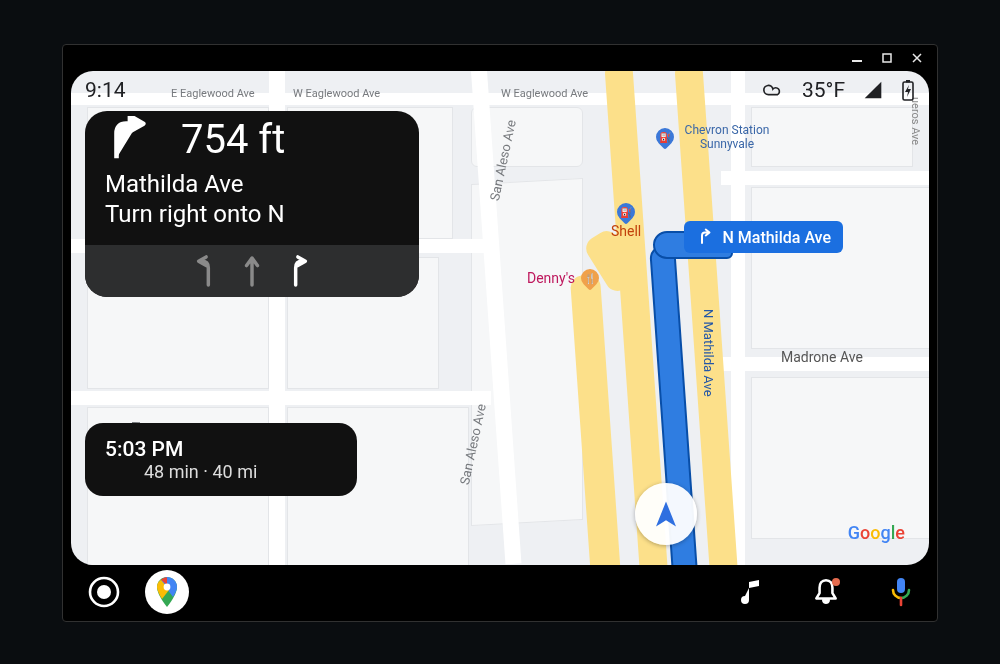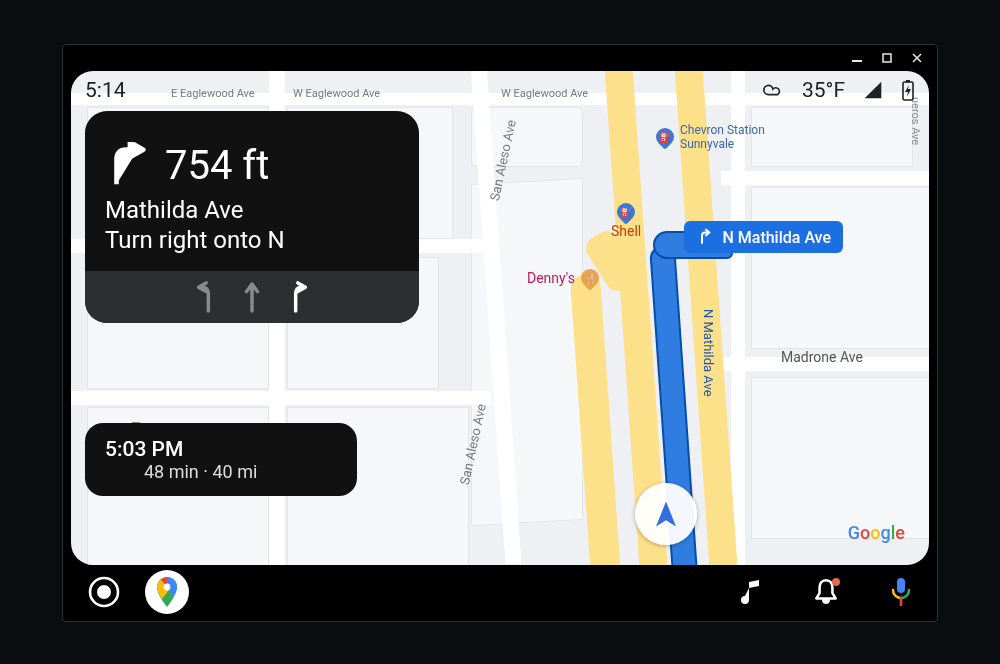--- a/index.html
+++ b/index.html
@@ -5,35 +5,35 @@
   html,body{margin:0;padding:0;width:1000px;height:664px;font-family:Roboto,"Helvetica Neue",Arial,sans-serif;overflow:hidden;}
   body{background:#0a0d10;}
   
   .window{position:absolute;left:62px;top:44px;width:874px;height:576px;background:#000;border:1px solid #313131;border-radius:4px;}
   .titlebar{height:26px;display:flex;justify-content:flex-end;align-items:center;padding:0 6px;gap:2px;}
   .winbtn{width:28px;height:20px;display:flex;align-items:center;justify-content:center;color:#e8e8e8;cursor:pointer;}
   .winbtn svg{display:block;}
   
   .content{position:relative;left:8px;top:0;width:858px;height:494px;border-radius:22px;overflow:hidden;}
   
-  .map{position:absolute;inset:0;background:#eef0f3;}
+  .map{position:absolute;inset:0;background:#eef0f3;text-align:center;}
   .block{position:absolute;background:#f6f7f8;border:1px solid #e3e5e8;}
   .road-minor{position:absolute;background:#fff;}
   .road-label{position:absolute;color:#777a7e;font-size:11px;white-space:nowrap;}
   .road-highway{position:absolute;background:#fce08a;border-radius:12px;}
   .route{position:absolute;background:#2f7de1;border:2px solid #084ea8;border-radius:14px;}
   .poi{position:absolute;display:flex;align-items:center;gap:6px;color:#5e82b4;font-size:12px;}
   .poi .pin{width:18px;height:18px;border-radius:9px 9px 9px 2px;transform:rotate(-45deg);display:flex;align-items:center;justify-content:center;}
   .poi .pin span{transform:rotate(45deg);font-size:10px;}
   
   .statusbar{position:absolute;left:0;right:0;top:0;height:38px;display:flex;align-items:center;justify-content:space-between;padding:0 14px;color:#202124;font-size:21px;}
   .status-right{display:flex;align-items:center;gap:18px;}
   
   .navcard{position:absolute;left:14px;top:40px;width:334px;background:#111;border-radius:22px;color:#fff;overflow:hidden;}
-  .navcard-top{display:flex;align-items:flex-start;padding:31px 20px 6px;gap:14px;}
+  .navcard-top{display:flex;align-items:flex-start;padding:5px 20px 6px;gap:30px;}
   .dist{font-size:40px;font-weight:400;}
   .instr{padding:0 20px 16px 20px;font-size:24px;line-height:1.25;}
   .lanes{background:#2d2e2f;height:52px;display:flex;align-items:center;justify-content:center;gap:22px;}
   
   .etacard{position:absolute;left:14px;top:352px;width:232px;background:#111;border-radius:18px;color:#fff;padding:14px 20px;}
   .eta-time{font-size:21px;font-weight:500;}
   .eta-sub{font-size:18px;color:#ddd;margin-left:39px;}
   
   .streetpill{position:absolute;right:86px;top:150px;height:32px;background:#1b6fe0;color:#fff;border-radius:6px;display:flex;align-items:center;gap:8px;padding:0 12px;font-size:16px;font-weight:500;}
   
@@ -149,21 +149,21 @@
         <svg width="18" height="18" viewBox="0 0 24 24">
           <path d="M8 20 V10 Q8 6 12 6 H16 M13 2 L18 6 L13 10" fill="none" stroke="#fff" stroke-width="2.6" stroke-linecap="round" stroke-linejoin="round"></path>
         </svg>
         <span>N Mathilda Ave</span>
       </div>
 
       <div class="gmark"><span>G</span><span>o</span><span>o</span><span>g</span><span>l</span><span>e</span></div>
     </div>
 
     <div class="statusbar">
-      <span>5:14</span>
+      <span>9:14</span>
       <div class="status-right">
         <svg width="22" height="22" viewBox="0 0 24 24">
             <path d="M7 17a5 5 0 1 1 4.9-6 A4 4 0 1 1 17 17 Z" fill="none" stroke="#202124" stroke-width="1.8"></path>
           </svg>
         <span>35°F</span>
         <svg width="20" height="20" viewBox="0 0 24 24">
             <path d="M2 22 H22 V2 Z" fill="#202124"></path>
           </svg>
         <svg width="14" height="22" viewBox="0 0 14 22">
           <rect x="2" y="3" width="10" height="18" rx="1.5" fill="none" stroke="#202124" stroke-width="1.6"></rect>

